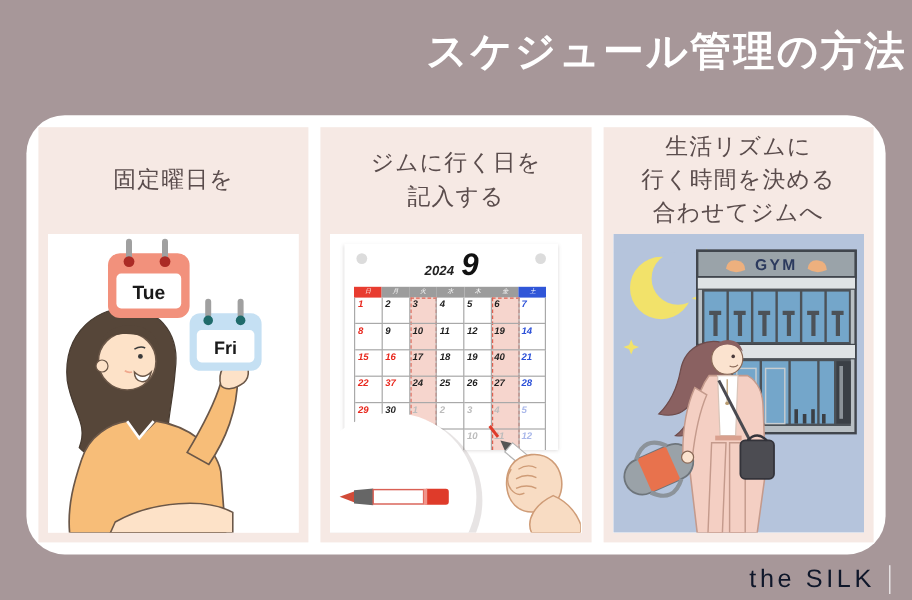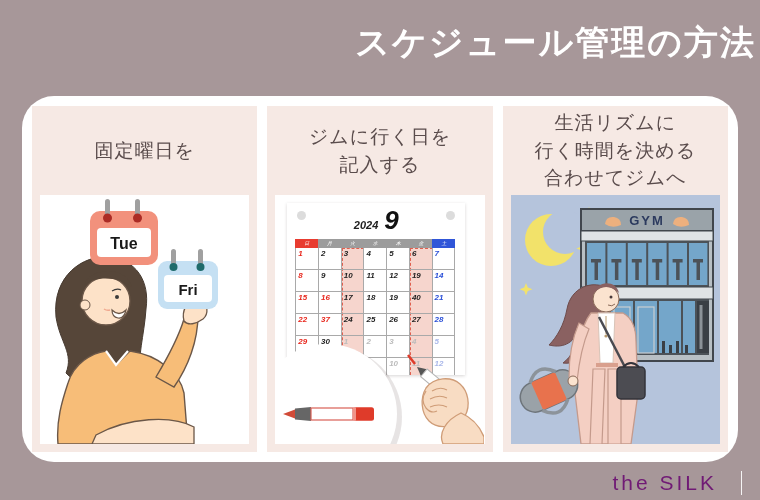--- a/index.html
+++ b/index.html
@@ -29,21 +29,21 @@
   .cal-h.h-sun{background:#e83c30;} .cal-h.h-sat{background:#3056d8;}
   .cal-grid{display:grid;grid-template-columns:repeat(7,1fr);grid-auto-rows:22px;position:relative;
             border-left:1px solid #a9a9a9;}
   .cal-c{border-right:1px solid #a9a9a9;border-bottom:1px solid #a9a9a9;font-size:8px;font-weight:700;
          padding:1px 0 0 2px;box-sizing:border-box;color:#1f1f1f;position:relative;z-index:1;}
   .cal-c.sun{color:#e8281e;} .cal-c.sat{color:#2b50d8;}
   .cal-c.mut{color:#bcbcbc;} .cal-c.mut-sat{color:#aab8ea;}
   .col-hl{position:absolute;top:0;bottom:0;width:calc(100%/7);background:#f6d5cd;
           border:1px dashed #e06050;box-sizing:border-box;z-index:0;}
   
-  .brand{position:absolute;right:18px;bottom:5px;display:flex;align-items:center;gap:24px;color:#701a75;}
+  .brand{position:absolute;right:18px;bottom:5px;display:flex;align-items:center;gap:12px;color:#0f172a;}
   .brand .left{font-size:21px;letter-spacing:3px;}
   .brand .bar{width:1px;height:24px;background:#fff;opacity:.9;}
   .brand .right{font-size:21px;letter-spacing:5px;}
 </style>
 </head>
 <body>
 
 <div class="title">スケジュール管理の方法</div>
 
 <div class="card">

